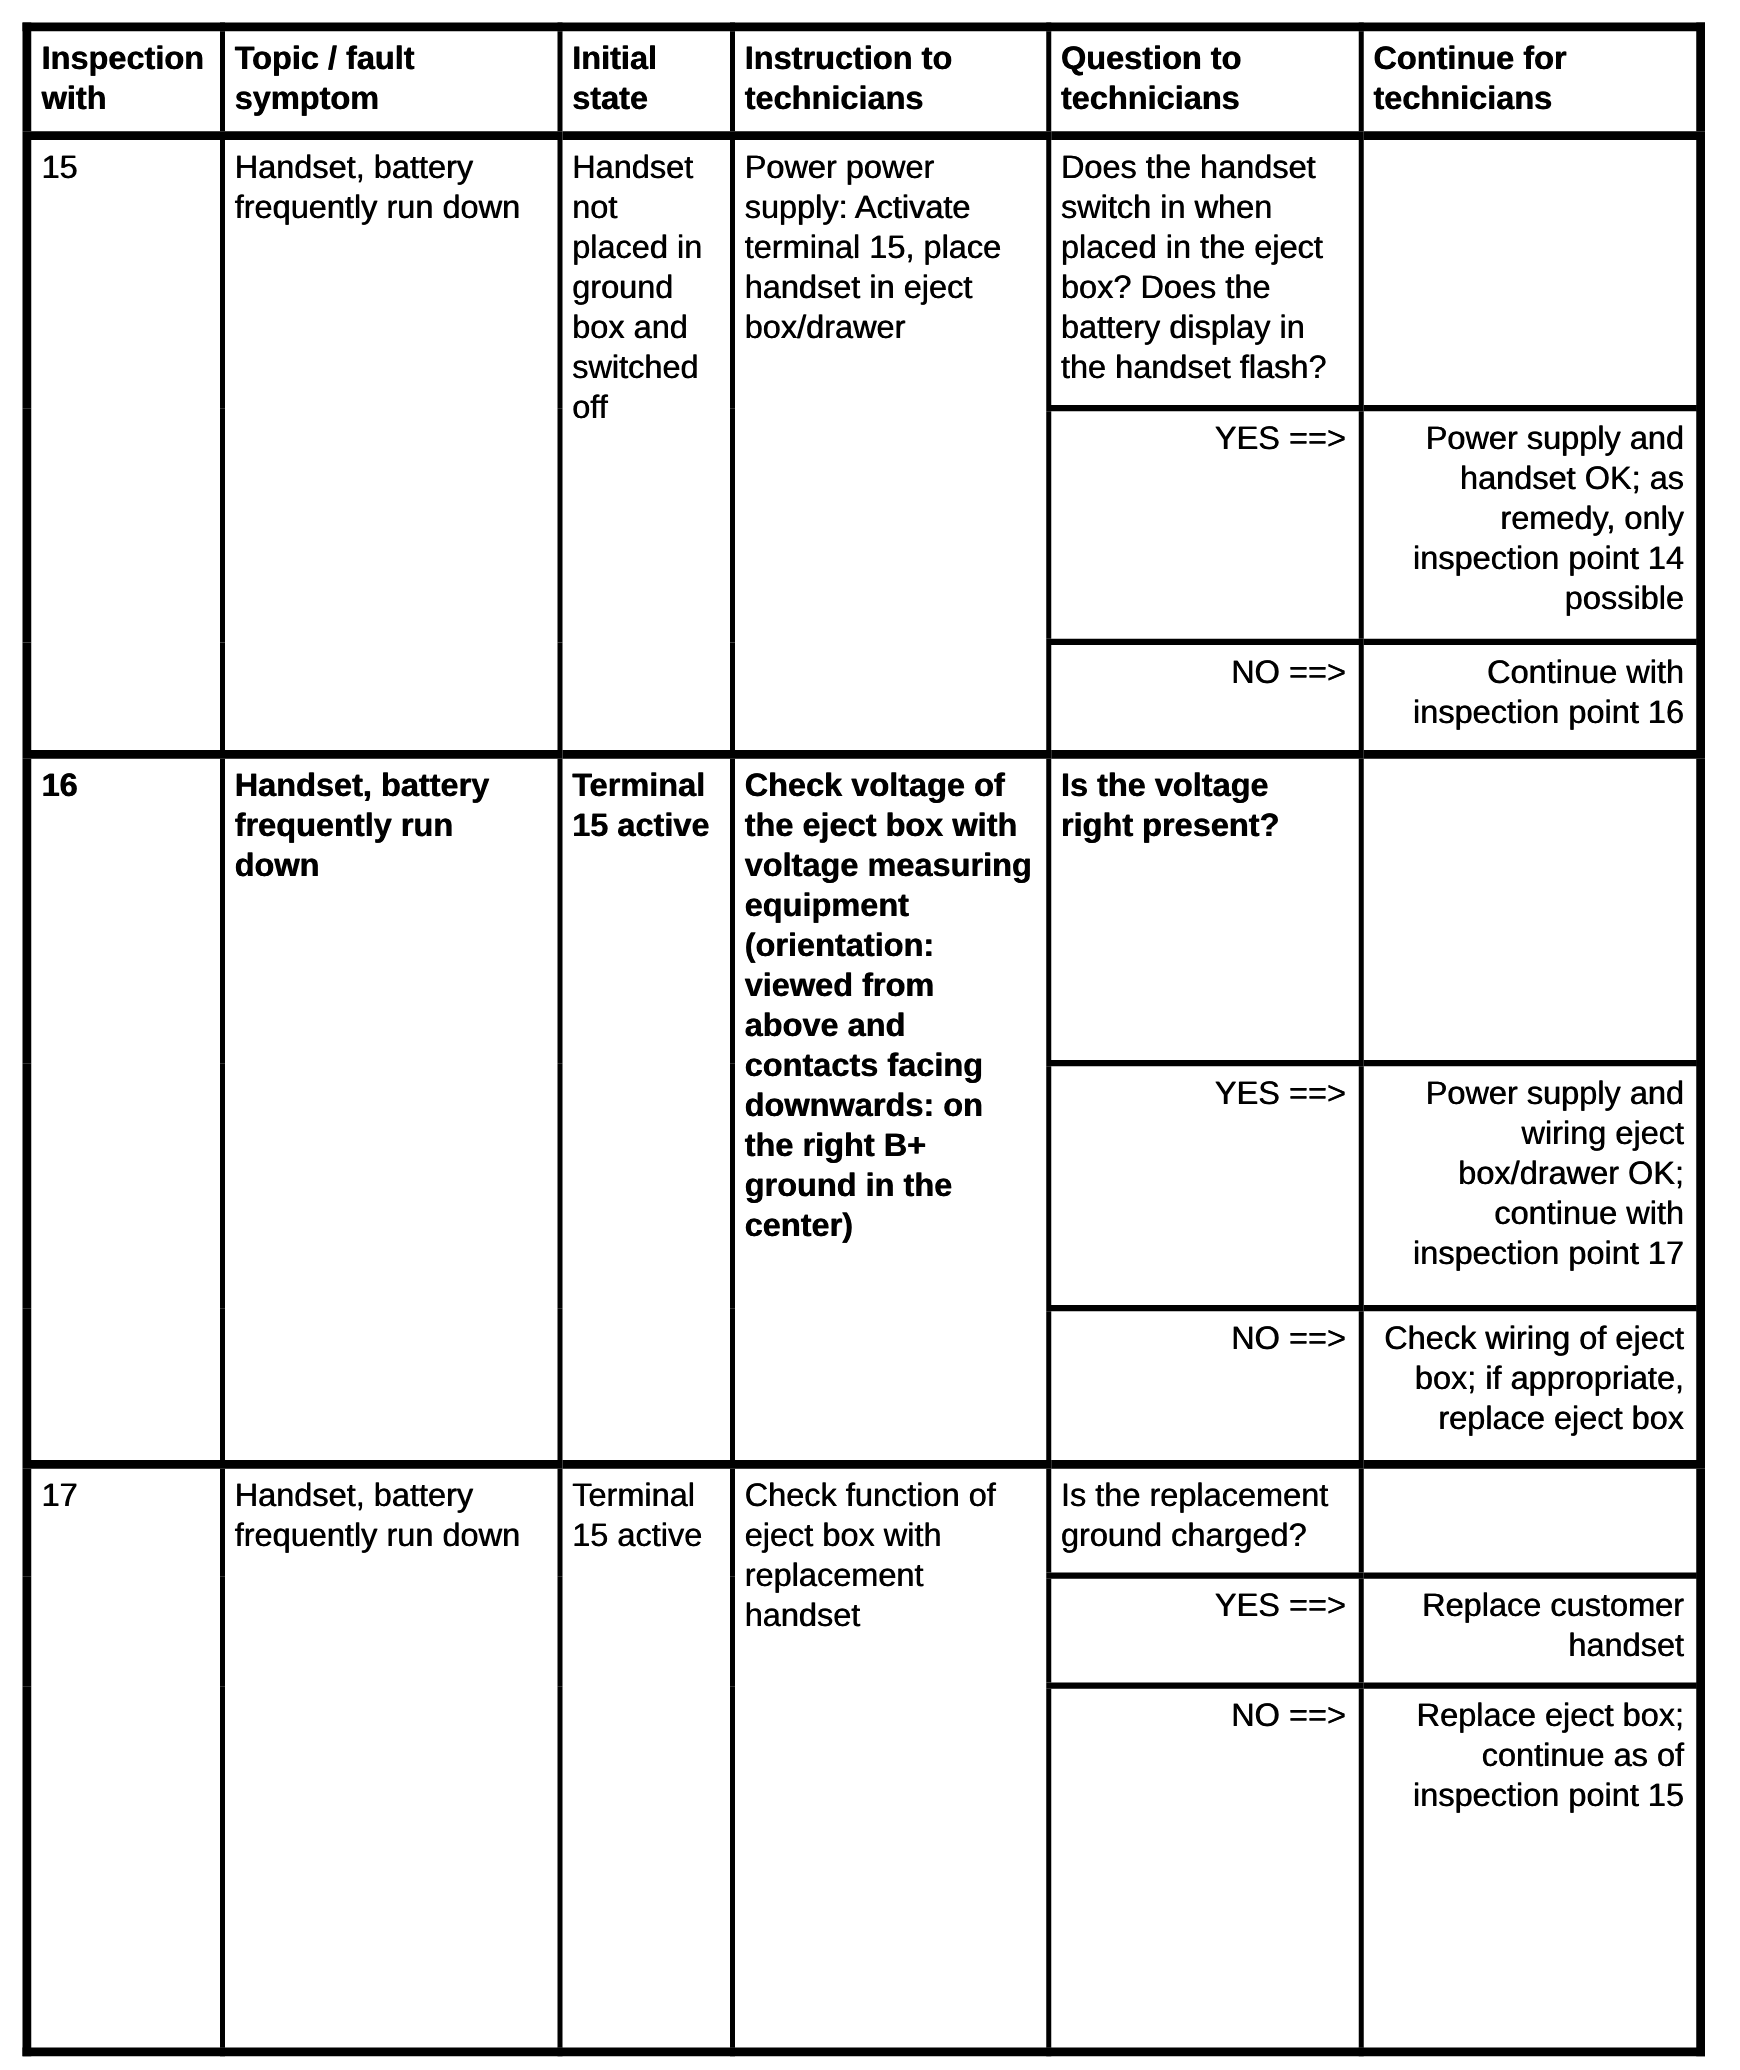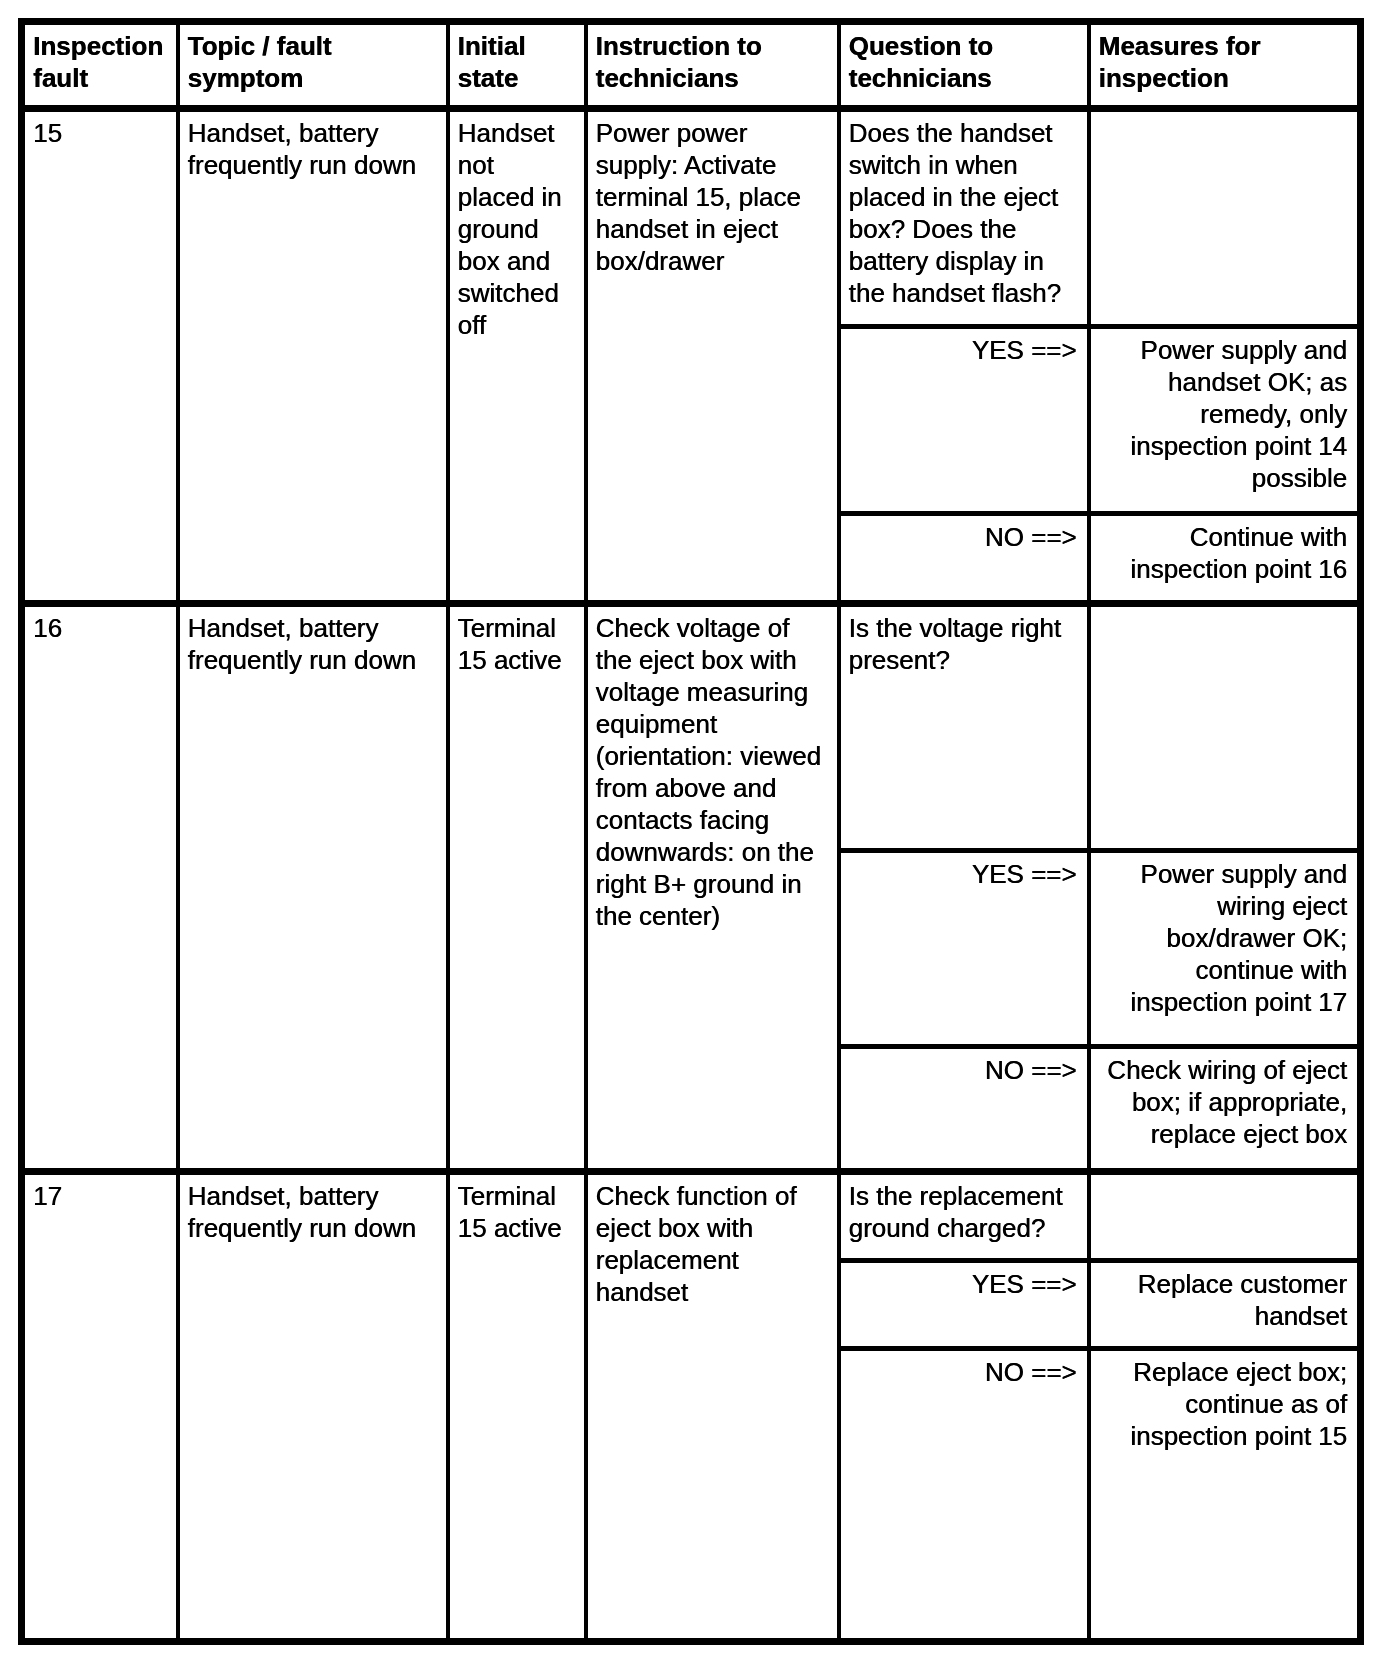--- a/index.html
+++ b/index.html
@@ -61,21 +61,21 @@
   tr.sub-row > td {
     border-top: 5px solid #000;
     text-align: right;
   }
 
   
   tr.rh-head { height: 87px; }
   tr.rh-15q  { height: 218px; }
   tr.rh-15y  { height: 187px; }
   tr.rh-15n  { height: 90px; }
-  tr.rh-16q  { height: 247px; }
+  tr.rh-16q  { height: 247px; font-weight: bold; }
   tr.rh-16y  { height: 196px; }
   tr.rh-16n  { height: 125px; }
   tr.rh-17q  { height: 89px; }
   tr.rh-17y  { height: 88px; }
   tr.rh-17n  { height: 293px; }
 </style>
 </head>
 <body>
 
 <div class="page">
@@ -84,26 +84,26 @@
       <col class="c1">
         <col class="c2">
         <col class="c3">
         <col class="c4">
         <col class="c5">
         <col class="c6">
     </colgroup>
 
     <tbody>
         <tr class="rh-head">
-      <th>Inspection fault</th>
+      <th>Inspection with</th>
       <th>Topic / fault symptom</th>
       <th>Initial state</th>
       <th>Instruction to technicians</th>
       <th>Question to technicians</th>
-      <th>Measures for inspection</th>
+      <th>Continue for technicians</th>
     </tr>
 
     <tr class="rh-15q">
       <td rowspan="3">15</td>
       <td rowspan="3">Handset, battery frequently run down</td>
       <td rowspan="3">Handset not placed in ground box and switched off</td>
       <td rowspan="3">Power power supply: Activate terminal 15, place handset in eject box/drawer</td>
       <td>Does the handset switch in when placed in the eject box? Does the battery display in the handset flash?</td>
       <td></td>
     </tr>

